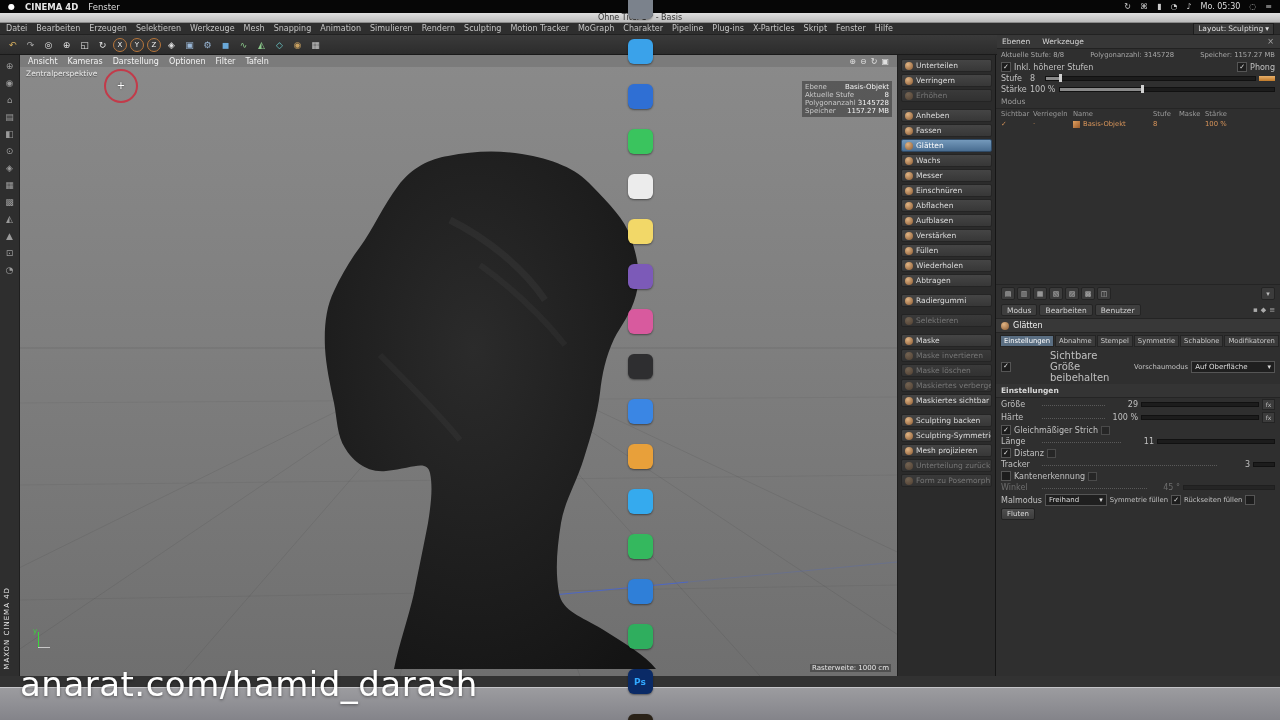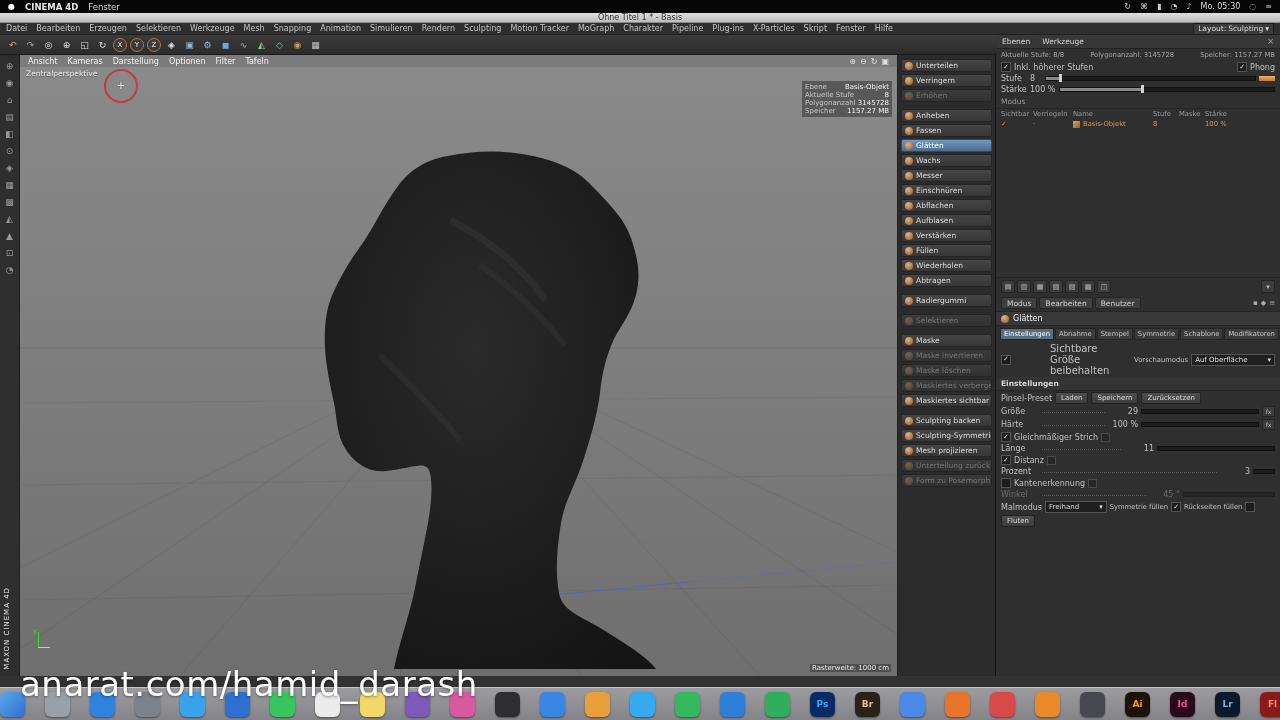--- a/index.html
+++ b/index.html
@@ -130,21 +130,21 @@
   .pbtn{width:11px;height:9px;background:#3c3c3c;border:1px solid #242424;display:inline-flex;flex:none;
         align-items:center;justify-content:center;font-size:6px;color:#bbb;}
 
   
   .watermark{left:20px;top:664px;font-size:34px;color:#fff;z-index:50;letter-spacing:.5px;
              text-shadow:0 1px 3px rgba(0,0,0,.45);}
   .bottom-strip{left:0;top:676px;width:1280px;height:12px;background:#323232;z-index:6;}
   .dock{left:0;bottom:0;width:1280px;height:33px;z-index:40;
         background:linear-gradient(rgba(218,218,224,.60),rgba(178,178,188,.60));
         border-top:1px solid rgba(255,255,255,.55);
-        display:flex;align-items:center;gap:20px;}
+        display:flex;align-items:center;justify-content:center;gap:20px;flex-direction:column;}
   .dock-icon{width:25px;height:25px;border-radius:6px;box-shadow:0 1px 2px rgba(0,0,0,.45);
              display:flex;align-items:center;justify-content:center;flex:none;}
   .dlet{font-size:9px;font-weight:bold;color:#fff;}
 </style>
 </head>
 <body>
 
 <div class="abs mac-bar">
   <span class="mac-apple">●</span>
   <span class="mac-app">CINEMA 4D</span>
@@ -578,26 +578,20 @@
     <span class="spacer"></span>
     <span class="lbl" style="font-size:6.8px;">Vorschaumodus</span>
     <span class="select">
       <span>Auf Oberfläche</span>
       <span>▾</span>
     </span>
   </div>
 
   <div class="pn-sec2">Einstellungen</div>
 
-  <div class="pn-row">
-    <span class="lbl">Pinsel-Preset</span>
-    <span class="btn">Laden</span>
-    <span class="btn">Speichern</span>
-    <span class="btn">Zurücksetzen</span>
-  </div>
 
   <div class="pn-row">
     <span class="plabel">Größe</span>
     <span class="dots"></span>
     <span class="pval">29</span>
     <span class="ptrack"><span class="fill" style="width:28%;"></span><span class="hdl" style="left:28%;"></span></span>
     <span class="pbtn">fx</span>
   </div>
   <div class="pn-row">
     <span class="plabel">Härte</span>
@@ -617,21 +611,21 @@
     <span class="dots"></span>
     <span class="pval">11</span>
     <span class="ptrack"><span class="fill" style="width:16%;"></span><span class="hdl" style="left:16%;"></span></span>
   </div>
   <div class="pn-row">
     <span class="cb">✓</span>
     <span class="lbl">Distanz</span>
     <span class="mini"></span>
   </div>
   <div class="pn-row">
-    <span class="plabel">Prozent</span>
+    <span class="plabel">Tracker</span>
     <span class="dots"></span>
     <span class="pval">3</span>
     <span class="ptrack" style="width:20px;"><span class="hdl" style="left:20%;"></span></span>
   </div>
   <div class="pn-row">
     <span class="cb"></span>
     <span class="lbl">Kantenerkennung</span>
     <span class="mini"></span>
   </div>
   <div class="pn-row dim">

